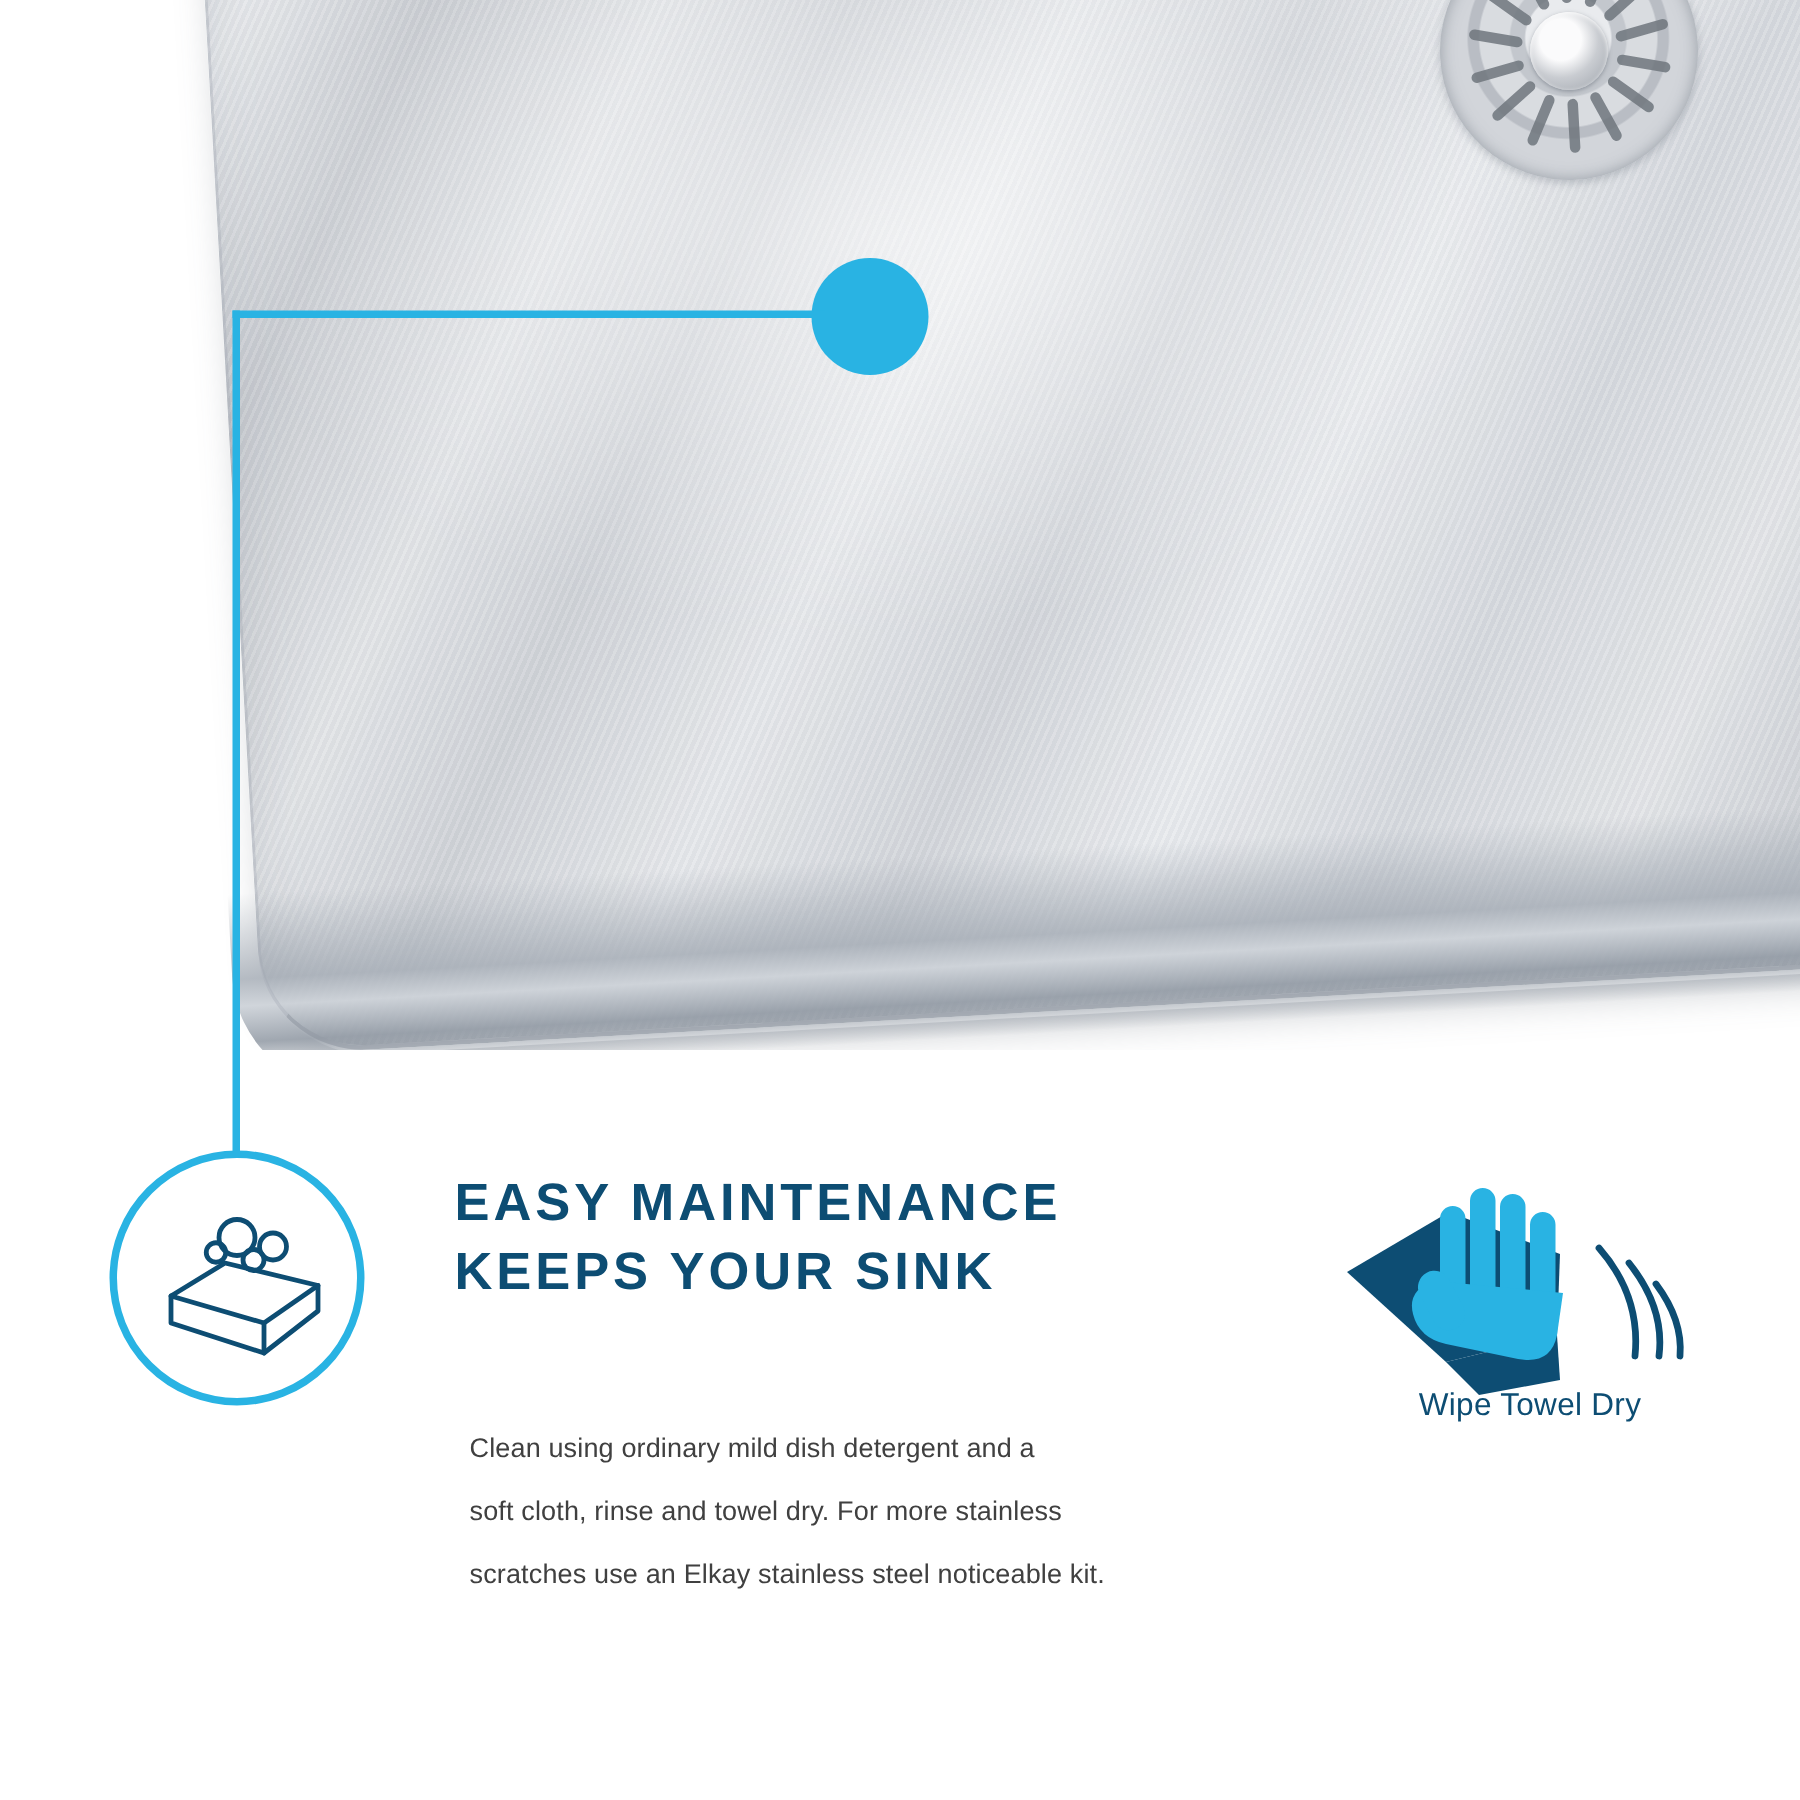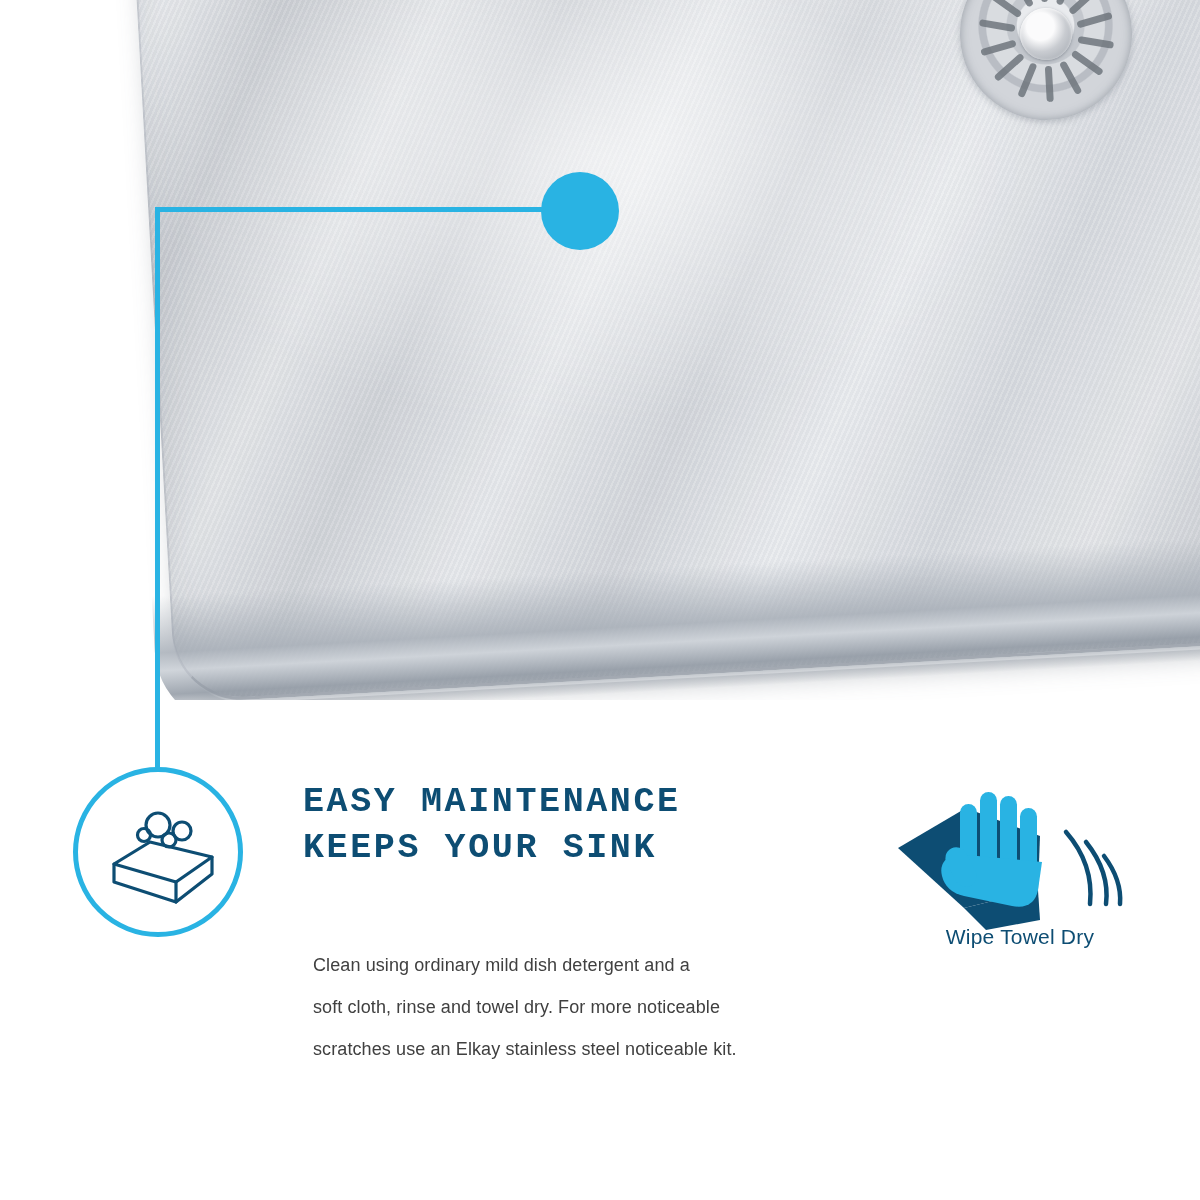--- a/index.html
+++ b/index.html
@@ -189,21 +189,20 @@
     position: absolute;
     left: 303px;
     top: 779px;
     width: 640px;
     color: #0d4d73;
     font-size: 35px;
     line-height: 46px;
     font-weight: bold;
     letter-spacing: 2.6px;
     text-transform: uppercase;
-    font-family: Liberation Mono, monospace;
   }
   .body-copy {
     position: absolute;
     left: 313px;
     top: 944px;
     width: 600px;
     color: #404040;
     font-size: 18px;
     line-height: 42px;
     letter-spacing: .1px;
@@ -296,21 +295,21 @@
     </svg>
   </div>
 
   <div class="headline">
     <div>EASY MAINTENANCE</div>
     <div>KEEPS YOUR SINK</div>
   </div>
 
   <div class="body-copy">
     <div>Clean using ordinary mild dish detergent and a</div>
-    <div>soft cloth, rinse and towel dry. For more noticeable</div>
+    <div>soft cloth, rinse and towel dry. For more stainless</div>
     <div>scratches use an Elkay stainless steel noticeable kit.</div>
   </div>
 
   <div class="wipe-illus">
     <svg width="260" height="200" viewBox="0 0 260 200" aria-hidden="true">
 
       <path d="M8 78 L76 38 L150 66 L148 120 L74 138 Z" fill="#0d4d73"></path>
       <path d="M74 138 L148 120 L150 150 L96 160 Z" fill="#0d4d73"></path>
 
       <g fill="#29b3e3">

